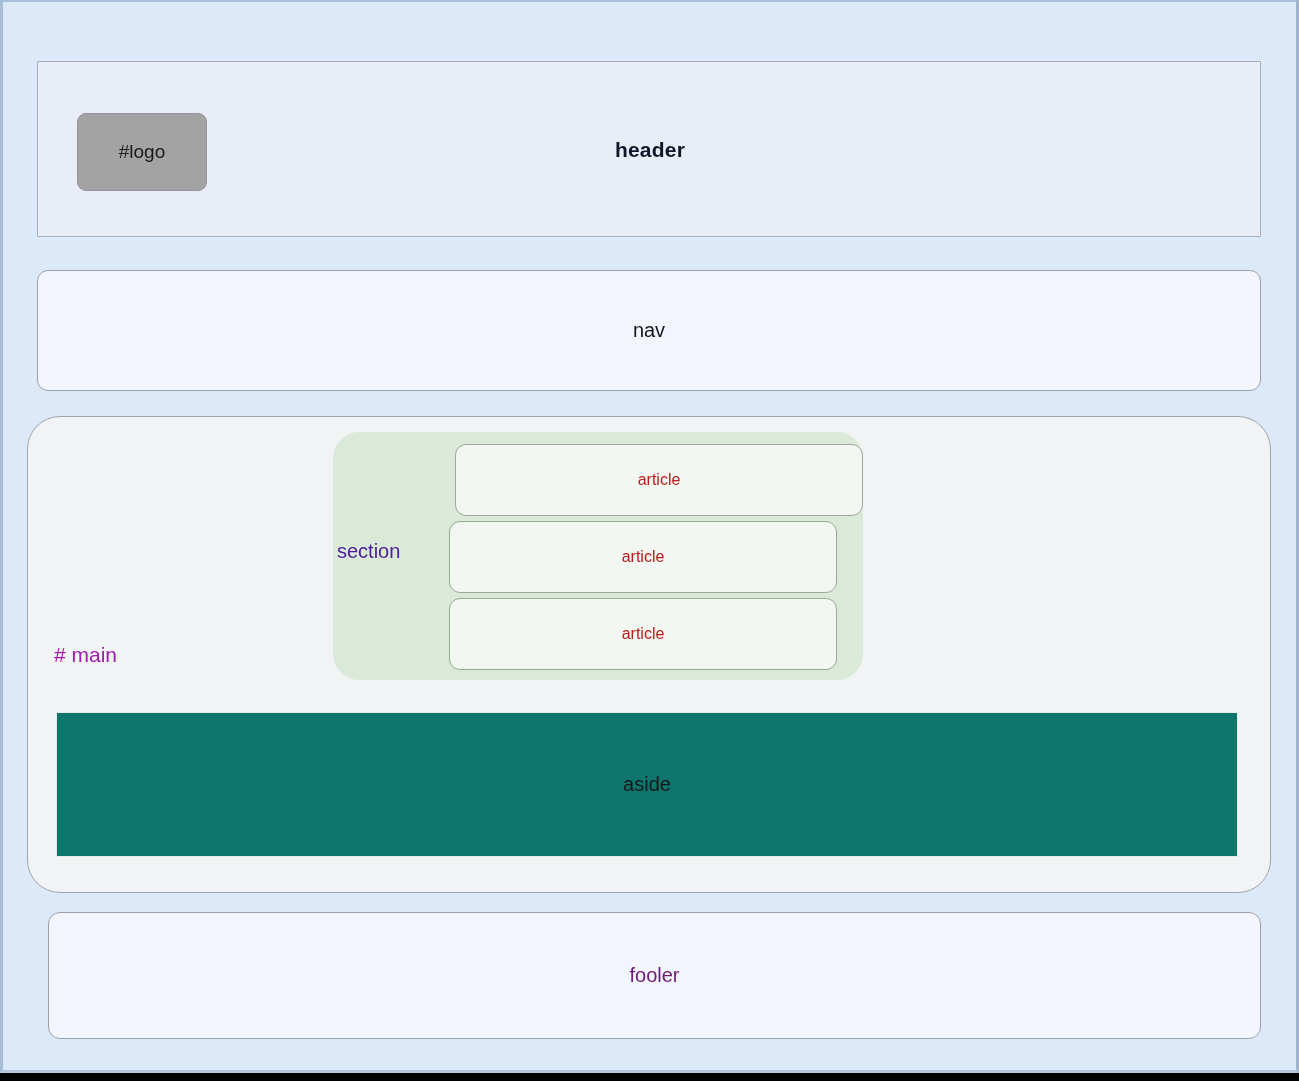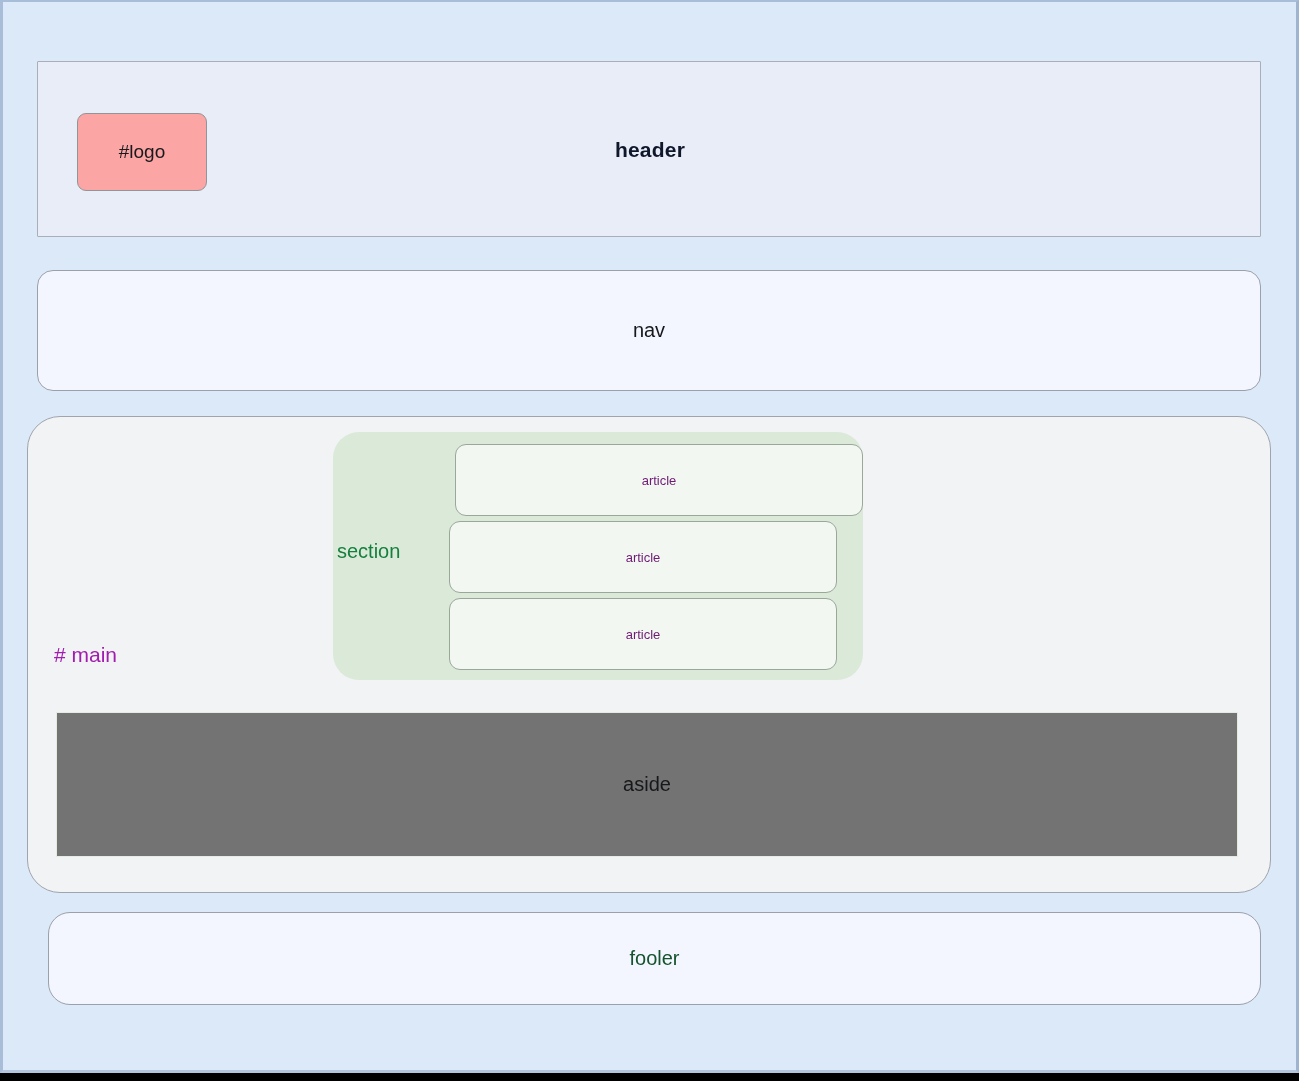--- a/index.html
+++ b/index.html
@@ -51,38 +51,38 @@
     justify-content: center;
     font-size: 21px;
     font-weight: bold;
     color: #0f172a;
     letter-spacing: .2px;
   }
   #logo-box {
     position: absolute;
     left: 39px; top: 51px;
     width: 130px; height: 78px;
-    background: #fca5a5;
+    background: #a3a3a3;
     border: 1.5px solid #919499;
     border-radius: 9px;
     display: flex;
     align-items: center;
     justify-content: center;
     font-size: 19px;
     color: #17191c;
   }
 
   
   #nav-box {
     position: absolute;
     left: 34px; top: 268px;
     width: 1224px; height: 121px;
     background: #f3f6fe;
     border: 1.2px solid #9ba0aa;
-    border-radius: 16px;
+    border-radius: 11px;
     display: flex;
     align-items: center;
     justify-content: center;
     font-size: 20px;
     color: #16181b;
   }
 
   
   #main-box {
     position: absolute;
@@ -105,65 +105,65 @@
     position: absolute;
     left: 330px; top: 430px;
     width: 530px; height: 248px;
     background: #dbe9d9;
     border-radius: 26px;
   }
   #section-label {
     position: absolute;
     left: 334px; top: 538px;
     font-size: 20px;
-    color: #15803d;
+    color: #4c1d95;
   }
 
   .article-box {
     position: absolute;
     background: #f2f7f2;
     border: 1.1px solid #9aa89a;
     border-radius: 11px;
     display: flex;
     align-items: center;
     justify-content: center;
-    font-size: 13px;
-    color: #701a75;
+    font-size: 16px;
+    color: #b91c1c;
   }
   #article-1 { left: 452px; top: 442px; width: 408px; height: 72px; }
   #article-2 { left: 446px; top: 519px; width: 388px; height: 72px; }
   #article-3 { left: 446px; top: 596px; width: 388px; height: 72px; }
 
   
   #aside-box {
     position: absolute;
     left: 53px; top: 710px;
     width: 1182px; height: 145px;
-    background: #737373;
+    background: #0f766e;
     border: 1px solid #e3ece2;
     display: flex;
     align-items: center;
     justify-content: center;
     font-size: 20px;
     color: #16181b;
   }
 
   
   #footer-box {
     position: absolute;
     left: 45px; top: 910px;
-    width: 1213px; height: 93px;
+    width: 1213px; height: 127px;
     background: #f3f6fe;
     border: 1.2px solid #9ba0aa;
-    border-radius: 22px;
+    border-radius: 12px;
     display: flex;
     align-items: center;
     justify-content: center;
     font-size: 20px;
-    color: #14532d;
+    color: #701a75;
   }
 </style>
 </head>
 <body>
 
 <div id="page-frame">
 
   <div id="header-box">
     <div id="header-label">header</div>
     <div id="logo-box">#logo</div>

